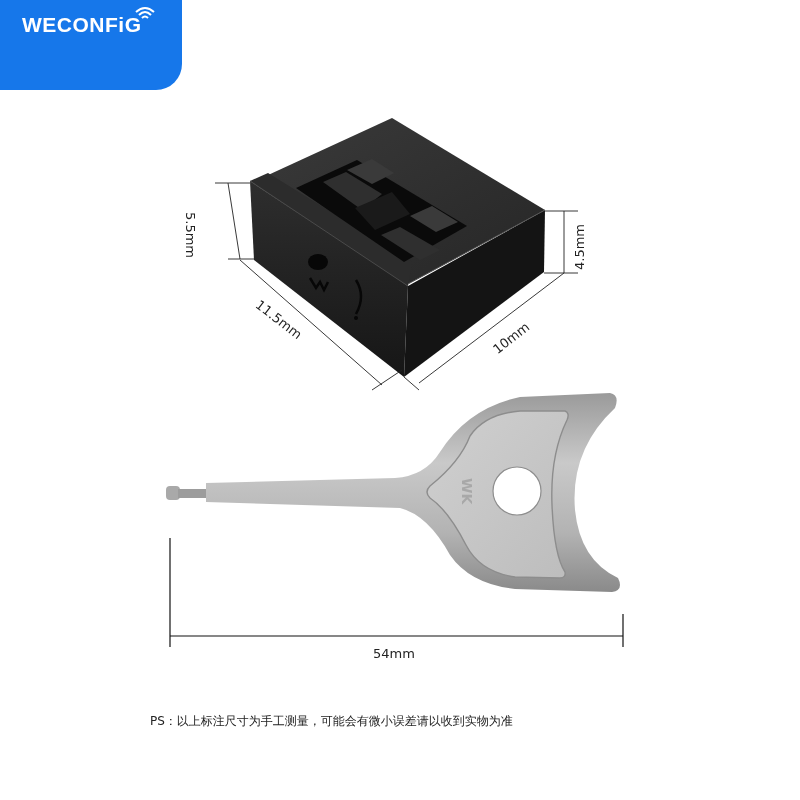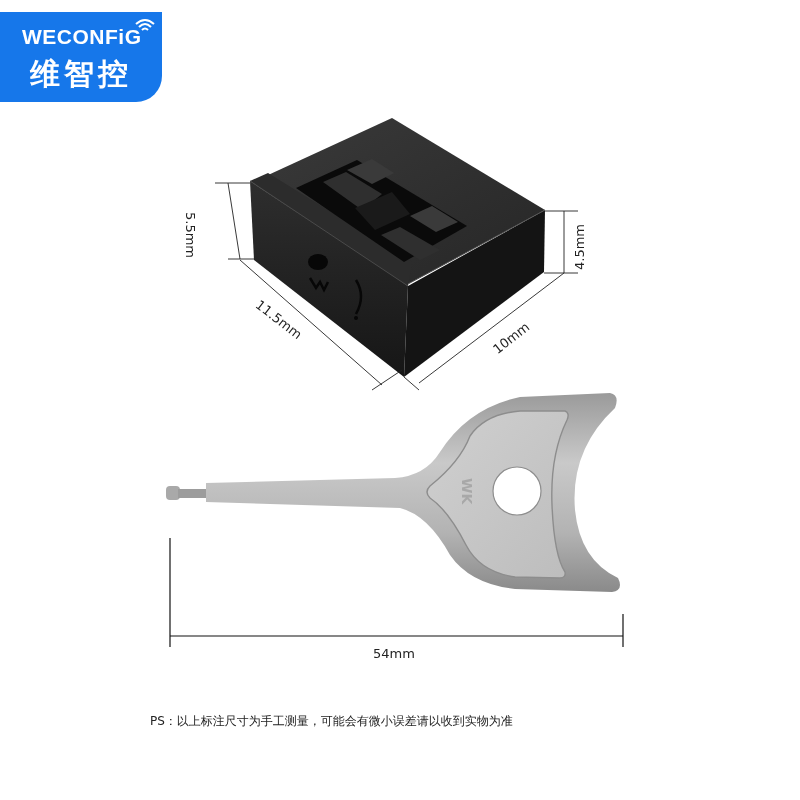--- a/index.html
+++ b/index.html
@@ -1,19 +1,19 @@
 <!DOCTYPE html>
 <html><head>
   <meta charset="utf-8">
   <style>
     html, body { margin: 0; padding: 0; background: #ffffff; }
     body { width: 800px; height: 800px; position: relative; overflow: hidden;
            font-family: "DejaVu Sans", "Liberation Sans", sans-serif; }
     .logo {
-      position: absolute; left: 0; top: 12px; width: 162px; height: 90px;
+      position: absolute; left: 0; top: 0; width: 182px; height: 90px;
       background: #1677ea; border-bottom-right-radius: 26px;
       color: #fff; text-align: right;
     }
     .logo-en {
       position: absolute; left: 22px; top: 13px; font-size: 21px; font-weight: bold;
       letter-spacing: 0.5px; font-family: "Liberation Sans", "DejaVu Sans", sans-serif;
     }
     .logo-cn {
       position: absolute; left: 30px; top: 42px; font-size: 30px; font-weight: bold;
       letter-spacing: 4px;
@@ -32,21 +32,20 @@
 </head>
 <body>
 
 <div class="logo">
   <svg class="wifi" width="22" height="16" viewBox="0 0 22 16">
     <path d="M2 7 Q11 -1 20 7" stroke="#fff" stroke-width="2" fill="none"></path>
     <path d="M5 10 Q11 4 17 10" stroke="#fff" stroke-width="2" fill="none"></path>
     <path d="M8 13 Q11 10 14 13" stroke="#fff" stroke-width="2" fill="none"></path>
   </svg>
   <div class="logo-en">WECONFiG</div>
-  <div class="logo-cn">维智控</div>
 </div>
 
 <svg class="stage" width="800" height="800" viewBox="0 0 800 800">
   <defs>
     <linearGradient id="topG" x1="0" y1="0" x2="1" y2="1">
       <stop offset="0" stop-color="#3a3a3a"></stop>
       <stop offset="1" stop-color="#262626"></stop>
     </linearGradient>
     <linearGradient id="frontG" x1="0" y1="0" x2="0" y2="1">
       <stop offset="0" stop-color="#2e2e2e"></stop>

